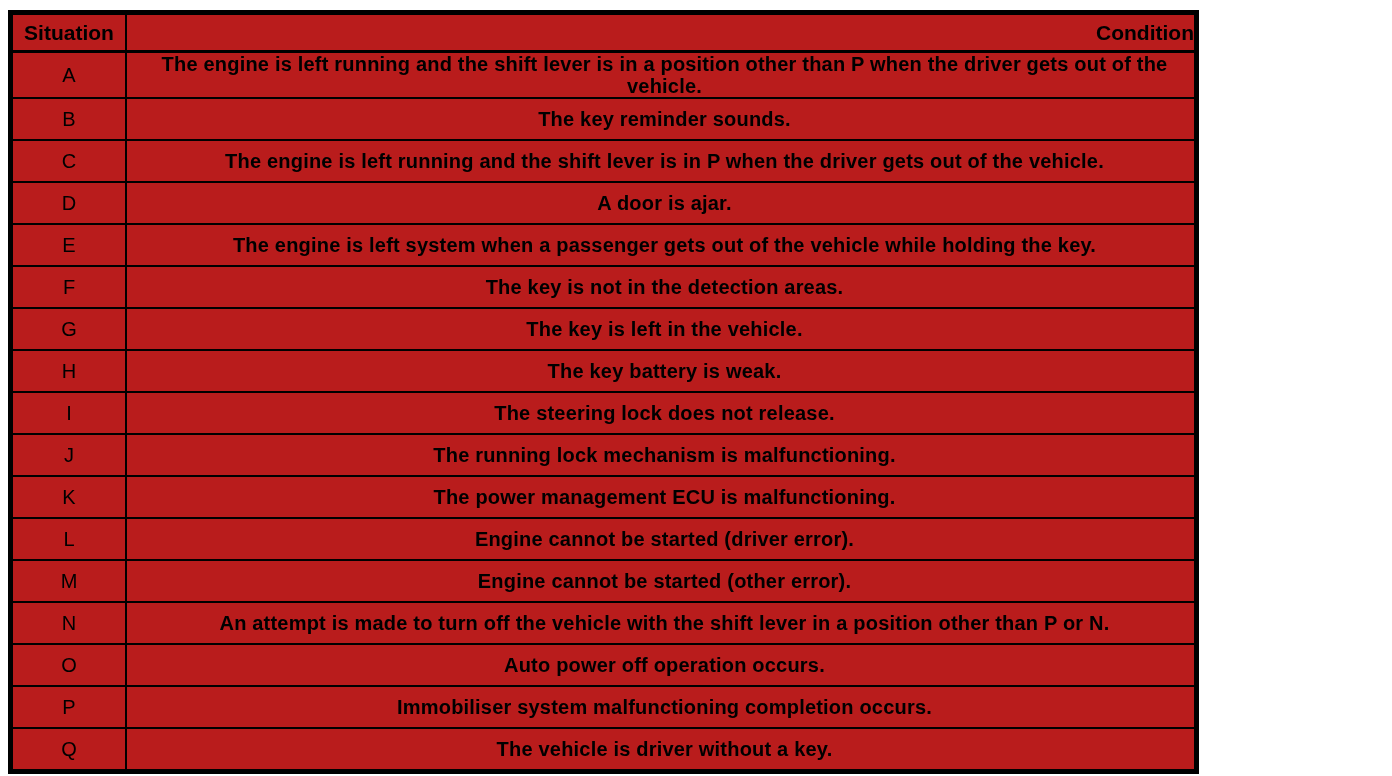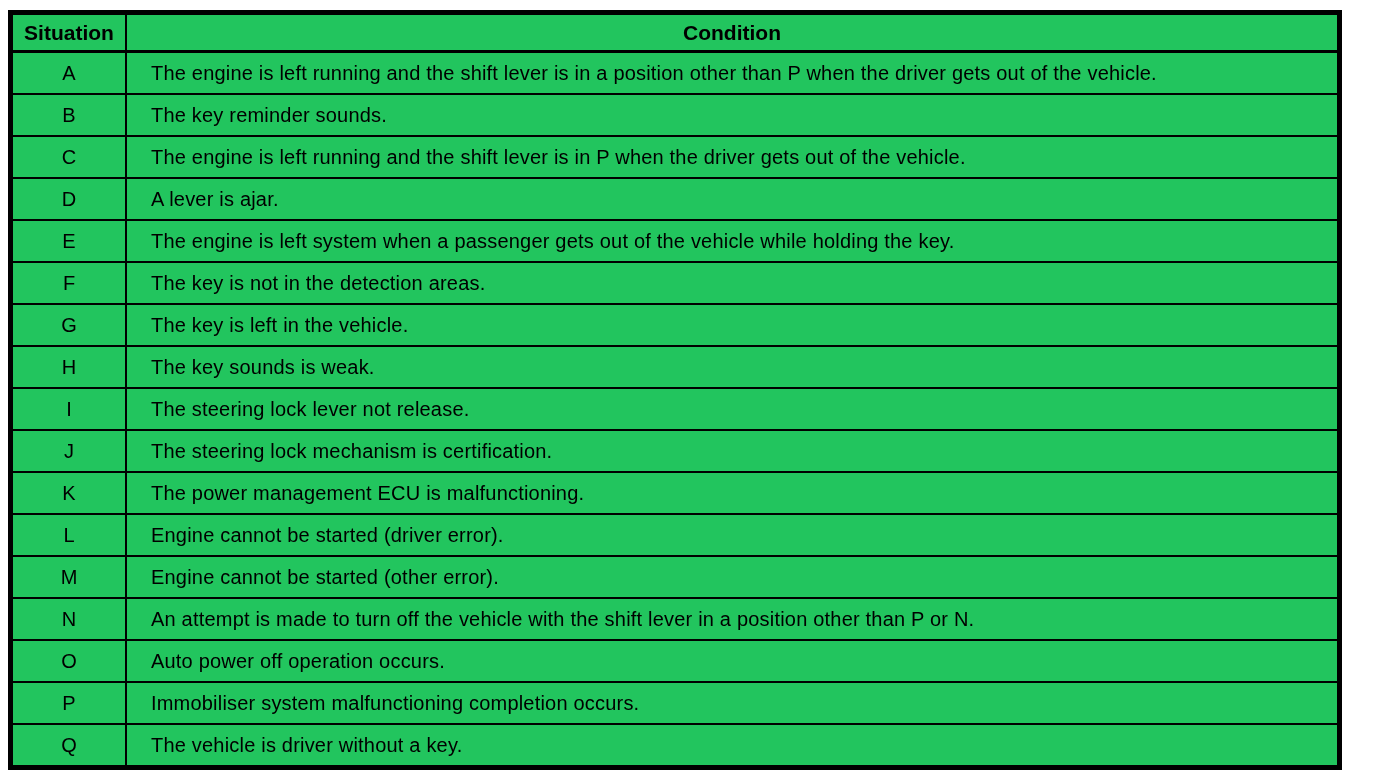--- a/index.html
+++ b/index.html
@@ -15,22 +15,22 @@
     color: #000000;
   }
   .table-wrap {
     position: absolute;
     left: 8px;
     top: 10px;
   }
   table.sc-table {
     border-collapse: collapse;
     table-layout: fixed;
-    width: 1334px;
-    background: #22c55e;
+    width: 1191px;
+    background: #b91c1c;
   }
   table.sc-table, table.sc-table th, table.sc-table td {
     border: 2px solid #000000;
   }
   table.sc-table {
     border: 5px solid #000000;
   }
   table.sc-table thead th {
     border-bottom-width: 3px;
   }
@@ -41,30 +41,31 @@
     padding: 0;
   }
   th.col-situation, td.cell-situation {
     width: 112px;
     text-align: center;
   }
   thead th {
     font-weight: bold;
     font-size: 21px;
     height: 35px;
-    text-align: center;
+    text-align: right;
   }
   tbody td {
     height: 40px;
   }
   td.cell-condition {
-    text-align: left;
-    padding-left: 24px;
+    text-align: center;
+    padding-left: 12px;
     padding-right: 4px;
     letter-spacing: 0.2px;
+    font-weight: bold;
   }
 </style>
 </head>
 <body>
 
 <div class="table-wrap">
   <table class="sc-table">
     <thead>
       <tr>
         <th class="col-situation">Situation</th>
@@ -83,51 +84,51 @@
           <td class="cell-condition">The key reminder sounds.</td>
         </tr>
 
         <tr>
           <td class="cell-situation">C</td>
           <td class="cell-condition">The engine is left running and the shift lever is in P when the driver gets out of the vehicle.</td>
         </tr>
 
         <tr>
           <td class="cell-situation">D</td>
-          <td class="cell-condition">A lever is ajar.</td>
+          <td class="cell-condition">A door is ajar.</td>
         </tr>
 
         <tr>
           <td class="cell-situation">E</td>
           <td class="cell-condition">The engine is left system when a passenger gets out of the vehicle while holding the key.</td>
         </tr>
 
         <tr>
           <td class="cell-situation">F</td>
           <td class="cell-condition">The key is not in the detection areas.</td>
         </tr>
 
         <tr>
           <td class="cell-situation">G</td>
           <td class="cell-condition">The key is left in the vehicle.</td>
         </tr>
 
         <tr>
           <td class="cell-situation">H</td>
-          <td class="cell-condition">The key sounds is weak.</td>
+          <td class="cell-condition">The key battery is weak.</td>
         </tr>
 
         <tr>
           <td class="cell-situation">I</td>
-          <td class="cell-condition">The steering lock lever not release.</td>
+          <td class="cell-condition">The steering lock does not release.</td>
         </tr>
 
         <tr>
           <td class="cell-situation">J</td>
-          <td class="cell-condition">The steering lock mechanism is certification.</td>
+          <td class="cell-condition">The running lock mechanism is malfunctioning.</td>
         </tr>
 
         <tr>
           <td class="cell-situation">K</td>
           <td class="cell-condition">The power management ECU is malfunctioning.</td>
         </tr>
 
         <tr>
           <td class="cell-situation">L</td>
           <td class="cell-condition">Engine cannot be started (driver error).</td>

